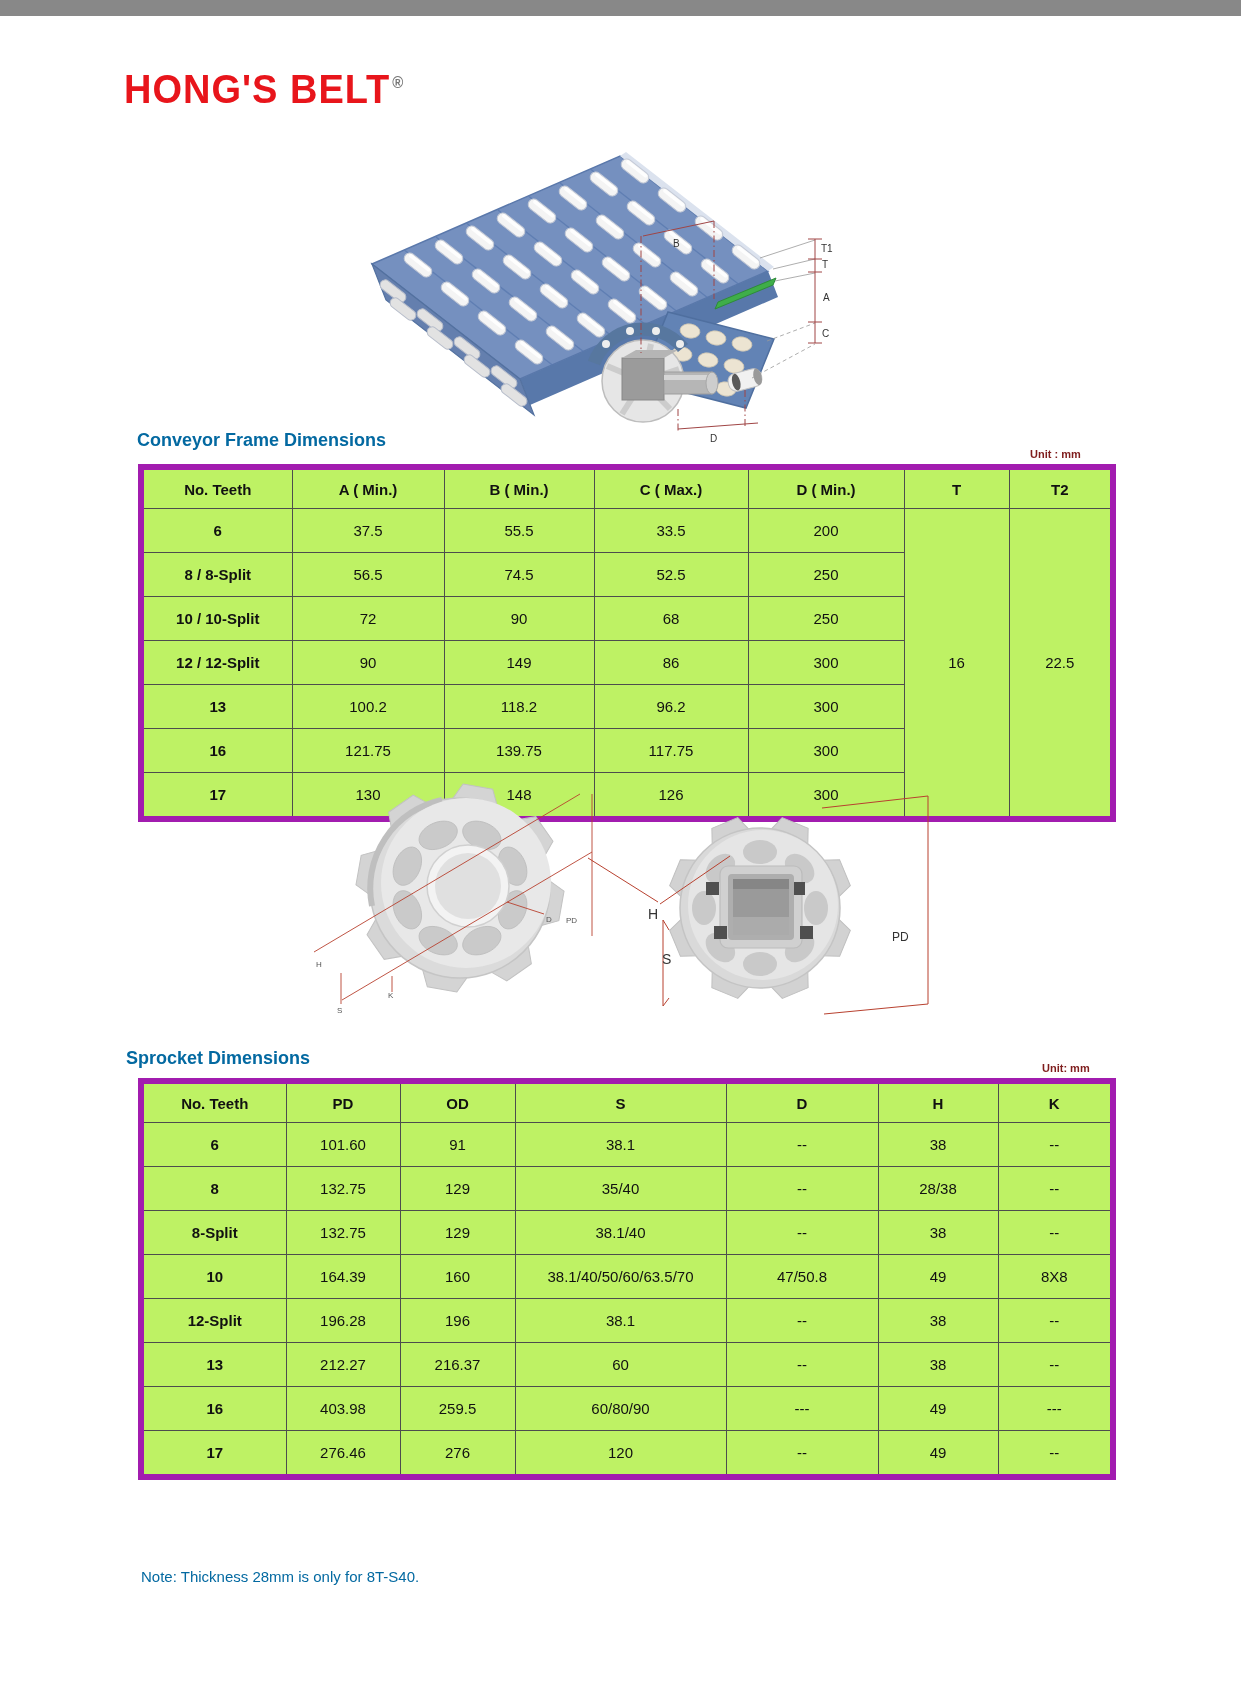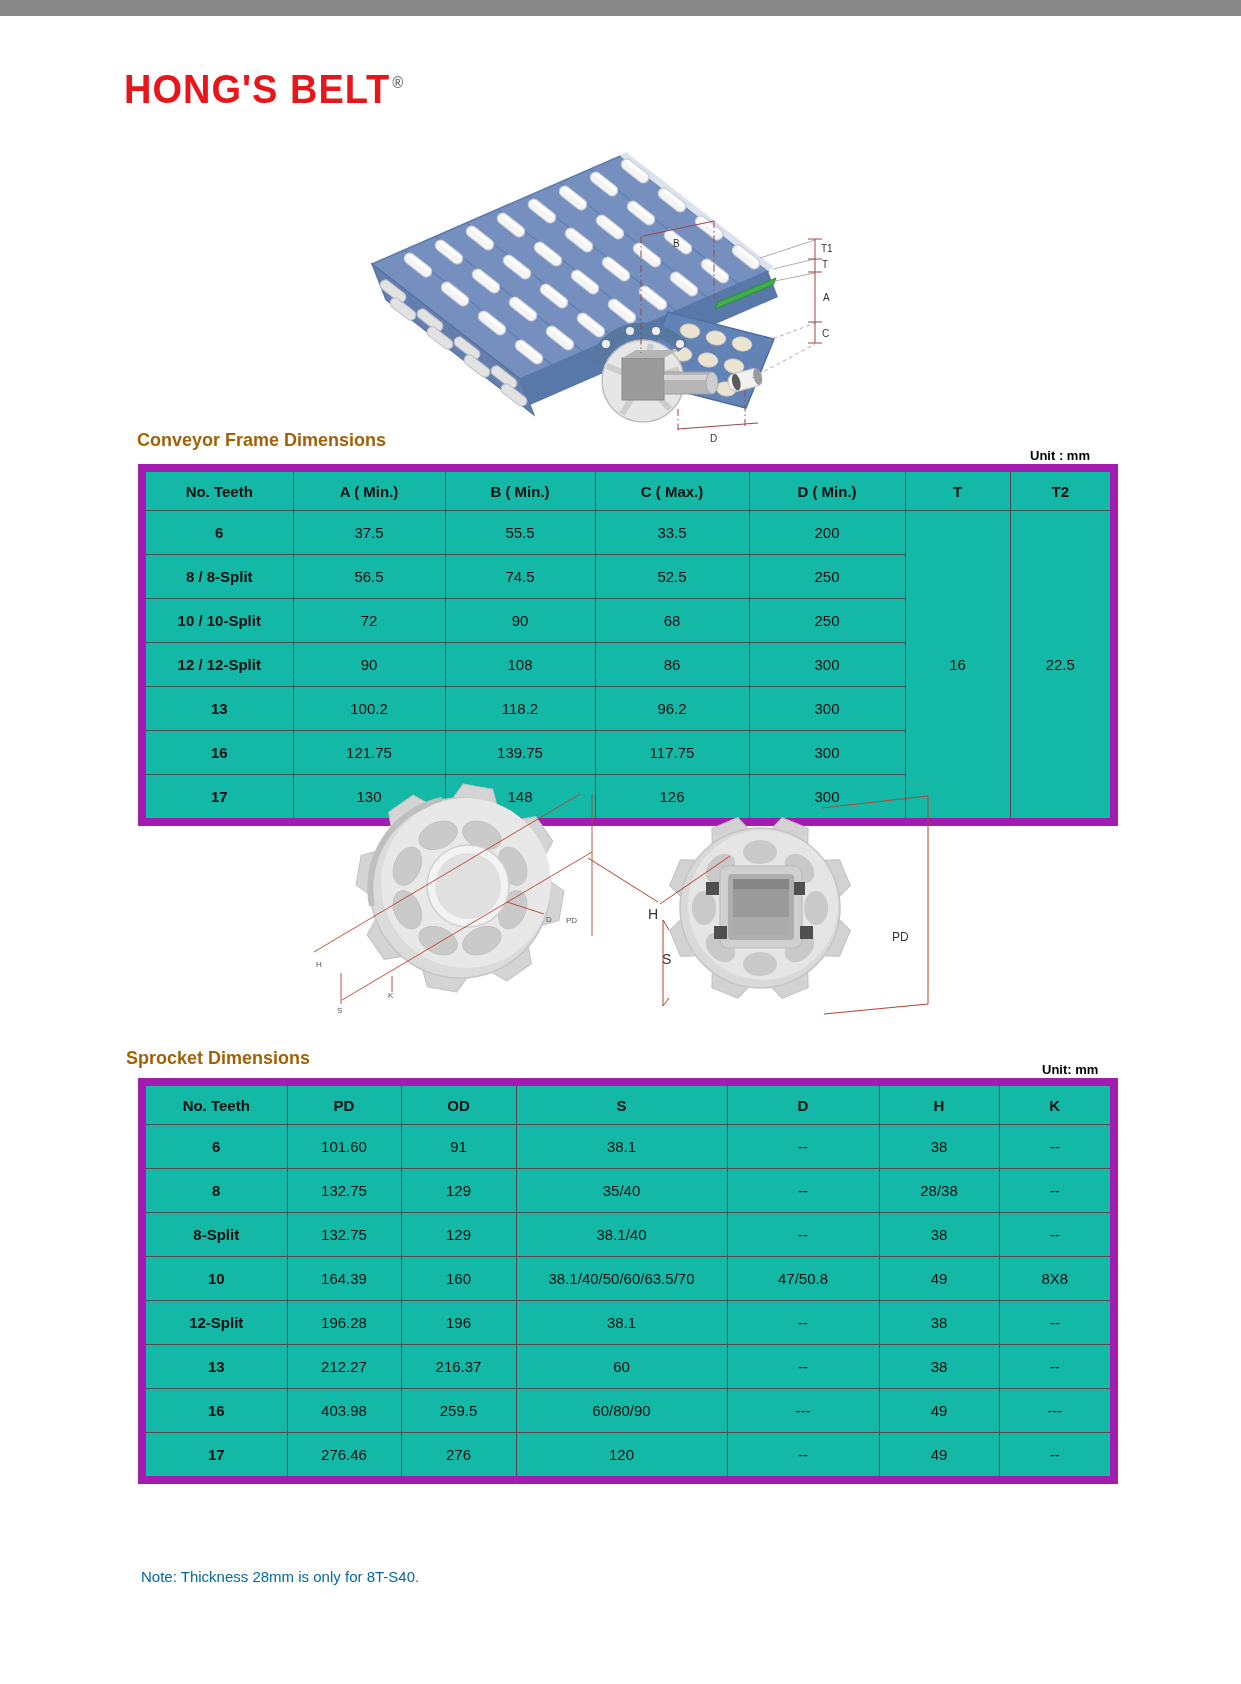--- a/index.html
+++ b/index.html
@@ -1,24 +1,24 @@
 <!DOCTYPE html>
 <html><head>
 <meta charset="utf-8">
 <style>
   html,body{margin:0;padding:0;background:#888;}
   .page{position:relative;width:1241px;height:1684px;background:#ffffff;margin:16px auto;
         font-family:"Liberation Sans", sans-serif;overflow:hidden;}
   .logo{position:absolute;left:124px;top:52px;font-weight:800;font-size:38px;
         letter-spacing:1px;color:#e8151b;transform:scaleY(1.08);white-space:nowrap;}
   .logo .reg{font-size:15px;color:#777;vertical-align:super;font-weight:700;margin-left:2px;}
-  .sec-title{position:absolute;font-size:18px;font-weight:bold;color:#a16207;}
-  .unit{position:absolute;font-size:13px;font-weight:bold;color:#000000;}
+  .sec-title{position:absolute;font-size:18px;font-weight:bold;color:#0369a1;}
+  .unit{position:absolute;font-size:11px;font-weight:bold;color:#7f1d1d;}
   table.dim{position:absolute;border-collapse:collapse;table-layout:fixed;width:972px;
-            background:#14b8a6;border:8px solid #a21caf;}
+            background:#bef264;border:6px solid #a21caf;}
   table.dim th, table.dim td{border:1px solid #4d4d4d;text-align:center;vertical-align:middle;
             font-size:15px;color:#111;padding:0;overflow:hidden;}
   table.dim th{height:38px;font-weight:bold;}
   #frame-table td{height:43px;}
   #sprocket-table td{height:43px;}
   table.dim td.row-head{font-weight:bold;}
   .note{position:absolute;font-size:15px;color:#0369a1;}
   svg{position:absolute;}
   svg text{font-family:"Liberation Sans", sans-serif;}
 </style>
@@ -221,21 +221,21 @@
         <tr>
           <td class="row-head">10 / 10-Split</td>
           <td>72</td>
           <td>90</td>
           <td>68</td>
           <td>250</td>
         </tr>
         <tr>
           <td class="row-head">12 / 12-Split</td>
           <td>90</td>
-          <td>108</td>
+          <td>149</td>
           <td>86</td>
           <td>300</td>
         </tr>
         <tr>
           <td class="row-head">13</td>
           <td>100.2</td>
           <td>118.2</td>
           <td>96.2</td>
           <td>300</td>
         </tr>

